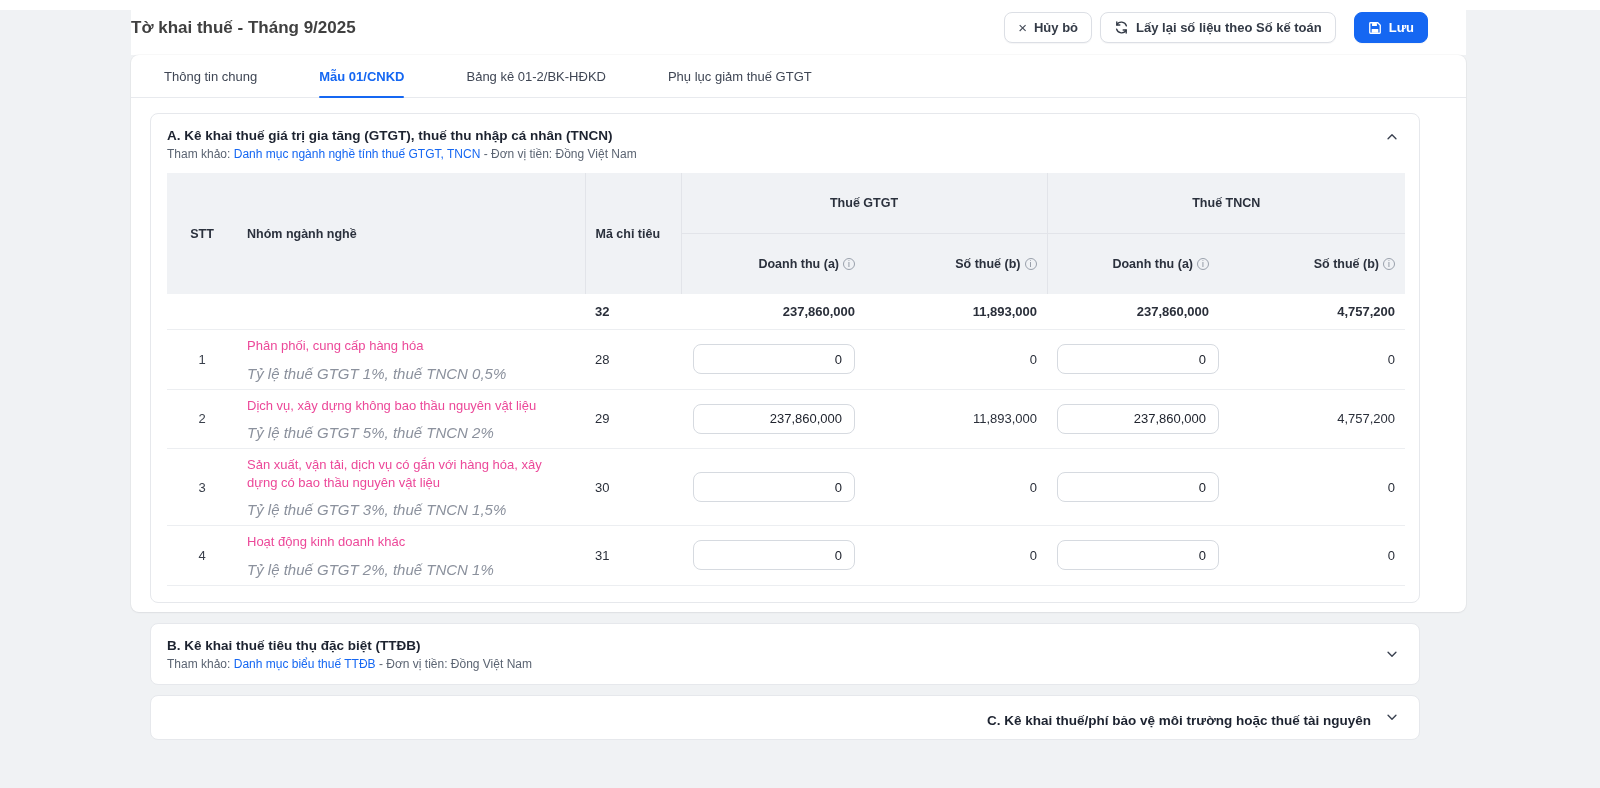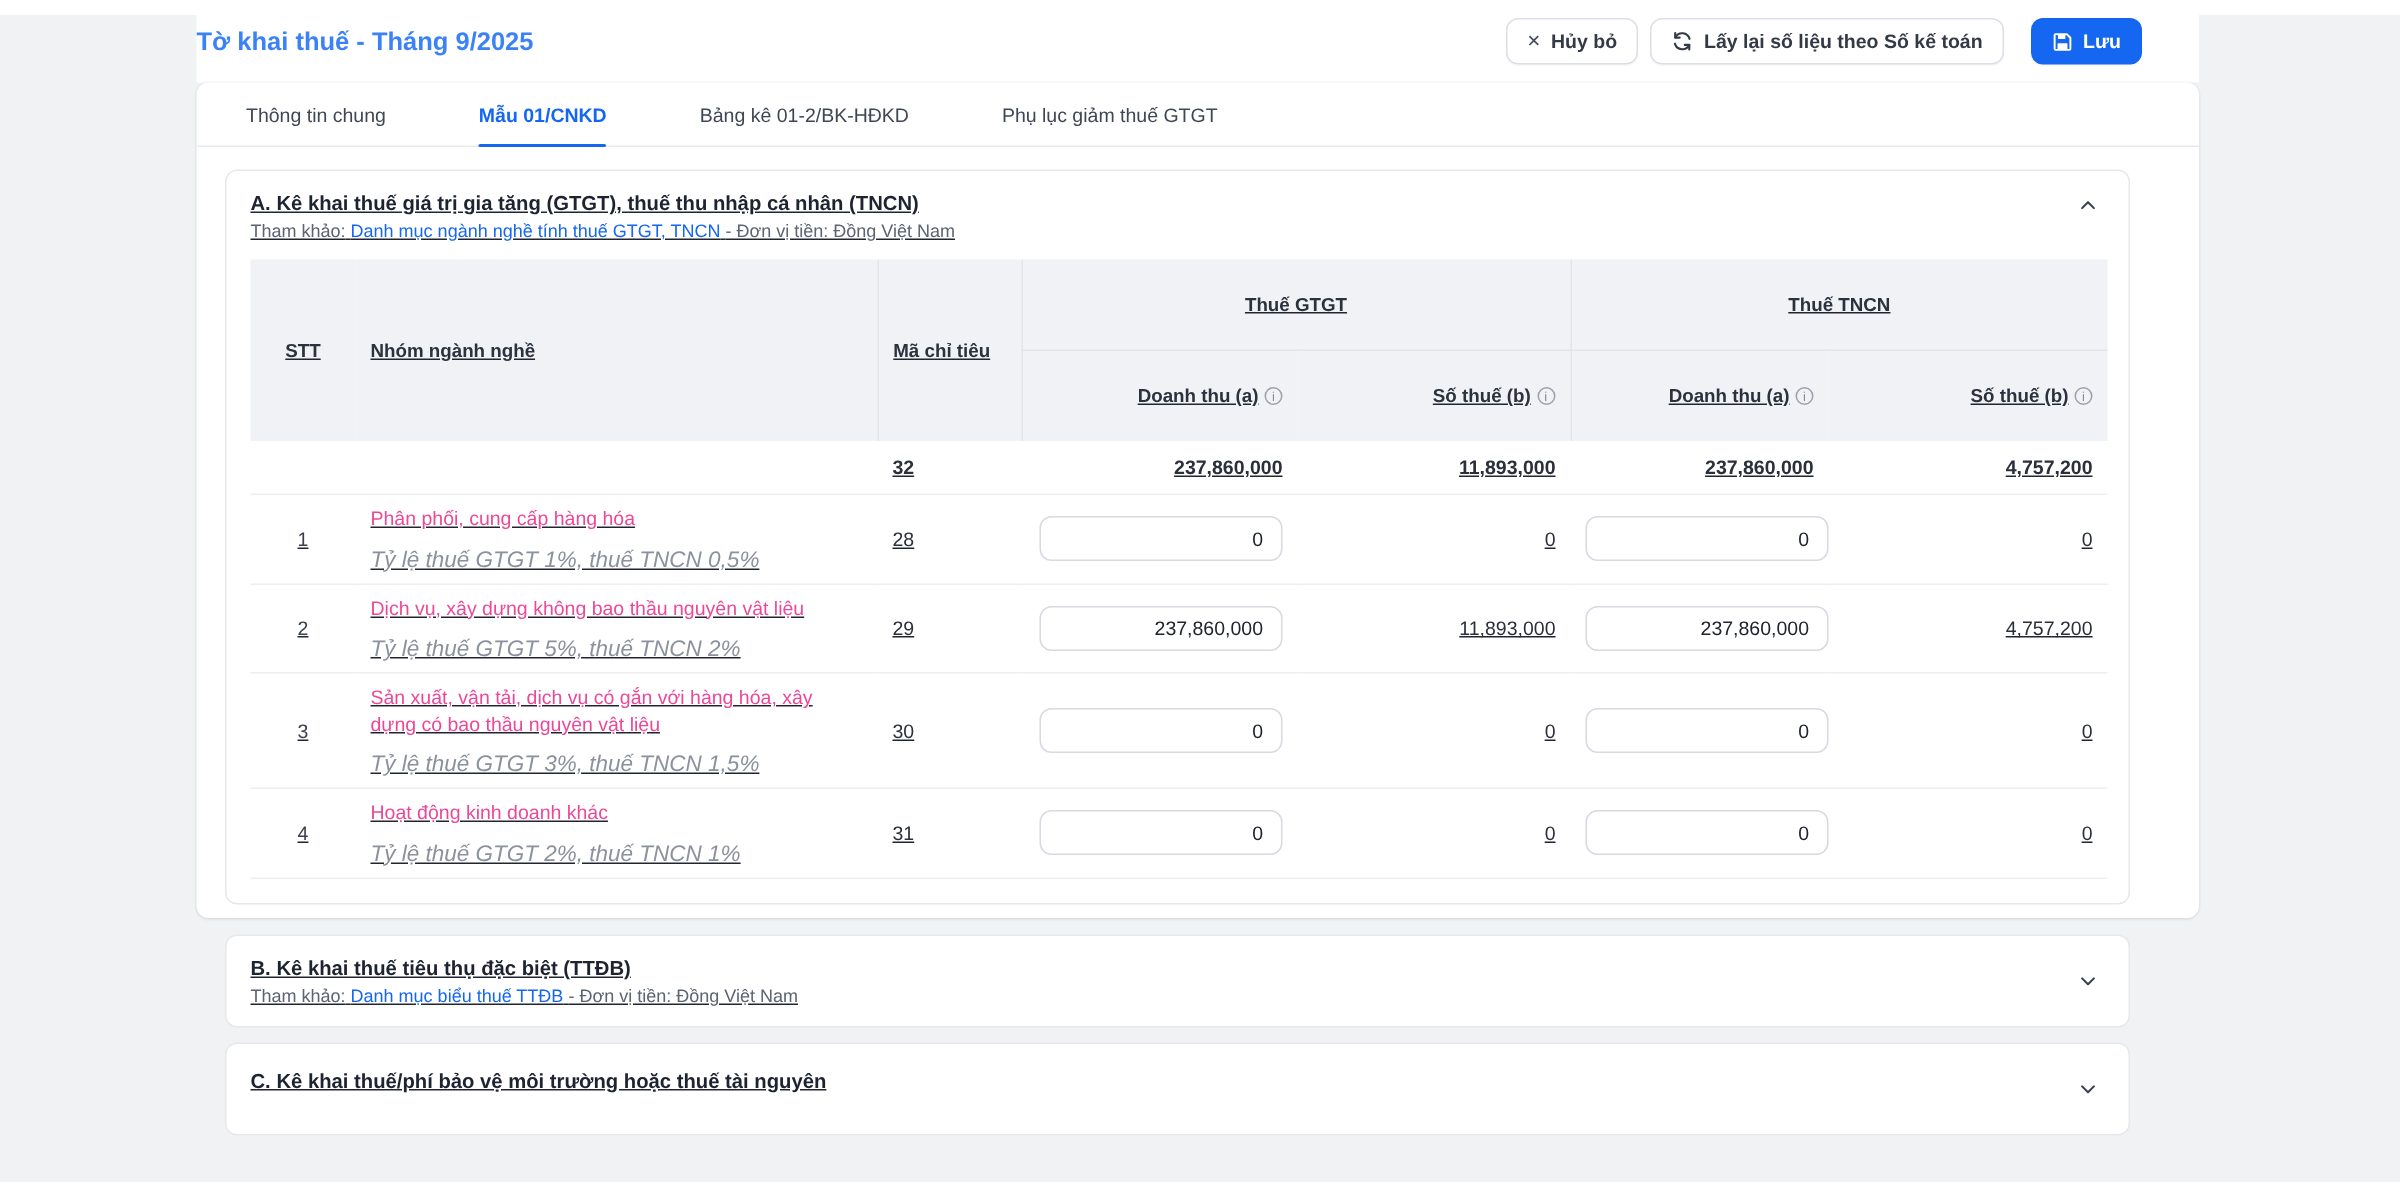--- a/index.html
+++ b/index.html
@@ -13,21 +13,21 @@
   }
   .backdrop { position: absolute; top: 10px; left: 0; right: 0; bottom: 0; background: #f0f2f4; }
   .main { position: absolute; top: 0; left: 131px; width: 1335px; }
 
   
   .page-header {
     height: 55px; background: #ffffff;
     display: flex; align-items: center; justify-content: space-between;
     padding: 0 38px 0 0;
   }
-  .page-title { font-size: 17px; font-weight: 700; color: #3b82f6; }
+  .page-title { font-size: 17px; font-weight: 700; color: #404040; }
   .header-actions { display: flex; align-items: center; gap: 8px; }
   .btn {
     height: 31px; display: inline-flex; align-items: center; gap: 7px;
     padding: 0 13px; border: 1px solid #dcdfe5; border-radius: 8px;
     background: #ffffff; font-size: 13px; font-weight: 600; color: #333a46;
     cursor: pointer; font-family: inherit; box-shadow: 0 1px 1px rgba(16,24,40,.04);
     white-space: nowrap;
   }
   .btn-primary { background: #1567f2; border-color: #1567f2; color: #ffffff; margin-left: 10px; }
   .x-glyph { font-size: 15px; line-height: 1; color: #434a57; font-weight: 400; }
@@ -43,38 +43,38 @@
   }
   .tab {
     display: flex; align-items: center; font-size: 13px; color: #3f4654;
     position: relative; cursor: pointer;
   }
   .tab.active { color: #1567f2; font-weight: 600; }
   .tab.active::after {
     content: ""; position: absolute; left: 0; right: 0; bottom: -1px;
     height: 2px; background: #1567f2; border-radius: 2px;
   }
-  .content { padding: 15px 46px 18px 19px; text-decoration: underline; }
+  .content { padding: 15px 46px 18px 19px; }
 
   
   .card { border: 1px solid #e6e8ec; border-radius: 8px; background: #fff; position: relative; }
   .sec-head { padding: 14px 48px 10px 16px; }
   .sec-title { font-size: 13.5px; font-weight: 700; color: #1d2330; }
   .sec-sub { margin-top: 4px; font-size: 12px; color: #5b6472; }
   .sec-sub a { color: #1567f2; text-decoration: none; }
   .chev-btn {
     position: absolute; right: 18px; background: none; border: none; cursor: pointer;
     padding: 2px; display: flex; align-items: center;
   }
   .chev-a { top: 14px; }
   .chev-mid { top: 50%; transform: translateY(-50%); }
   .card-b { margin-top: 20px; }
   .card-b .sec-head { padding-bottom: 13px; }
   .card-c { margin-top: 10px; }
-  .card-c .sec-head { padding-top: 17px; padding-bottom: 28px; }
+  .card-c .sec-head { padding-top: 17px; padding-bottom: 11px; text-align: right; }
 
   
   table { border-collapse: collapse; width: 1238px; margin: 2px 16px 16px; table-layout: fixed; }
   thead th {
     background: #f0f2f5; font-size: 12.5px; font-weight: 700; color: #2b313d;
     padding: 23px 10px; text-align: left;
   }
   th.group { text-align: center; border-bottom: 1px solid #e2e4e9; }
   th.bl { border-left: 1px solid #e2e4e9; }
   th.num, td.num { text-align: right; }

